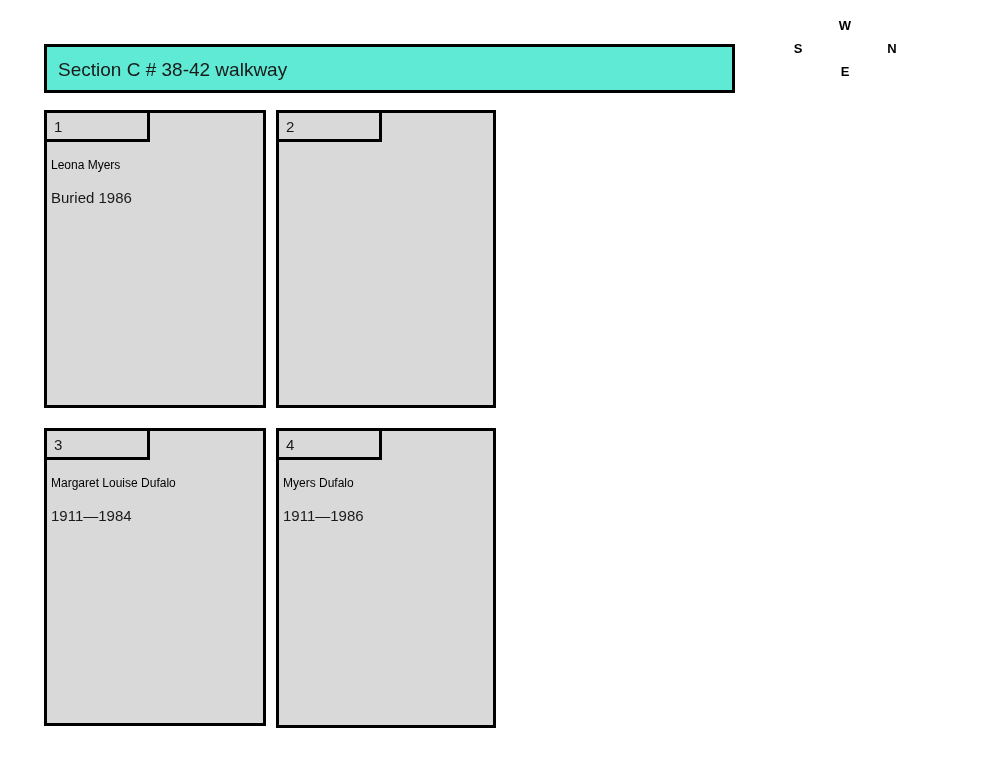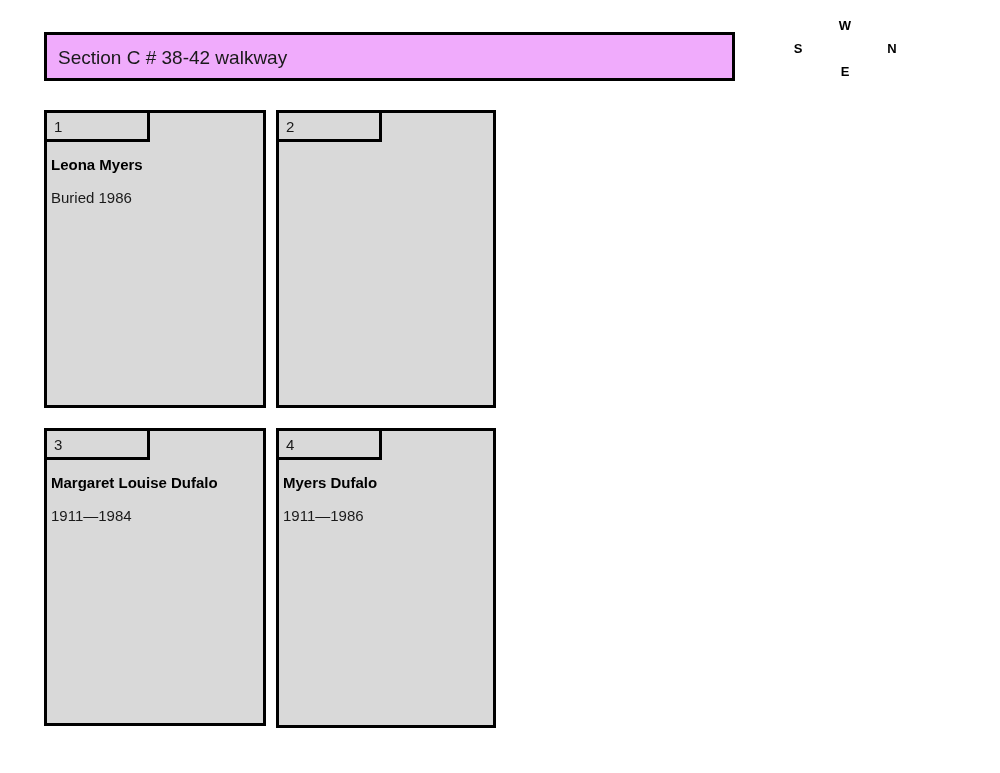--- a/index.html
+++ b/index.html
@@ -14,25 +14,25 @@
     position: relative;
     font-family: "Liberation Sans", "DejaVu Sans", sans-serif;
     color: #000000;
     overflow: hidden;
   }
 
   
   #section-title-box {
     position: absolute;
     left: 44px;
-    top: 32px;
+    top: 44px;
     width: 691px;
     height: 49px;
     border: 3px solid #000000;
-    background: #f0abfc;
+    background: #5eead4;
     box-sizing: border-box;
   }
   #section-title-text {
     position: absolute;
     left: 11px;
     top: 11px;
     font-size: 19px;
     line-height: 24px;
     font-weight: 400;
     color: #1a1a1a;
@@ -94,23 +94,23 @@
     color: #1a1a1a;
   }
   .plot-body {
     position: absolute;
     left: 0;
     top: 32px;
     right: 0;
     padding: 10px 0 0 4px;
   }
   .plot-occupant-name {
-    font-size: 15px;
+    font-size: 12px;
     line-height: 20px;
-    font-weight: bold;
+    font-weight: normal;
     color: #000000;
     margin: 0 0 13px 0;
     white-space: nowrap;
   }
   .plot-occupant-detail {
     font-size: 15px;
     line-height: 20px;
     font-weight: 400;
     color: #1a1a1a;
     margin: 0;

